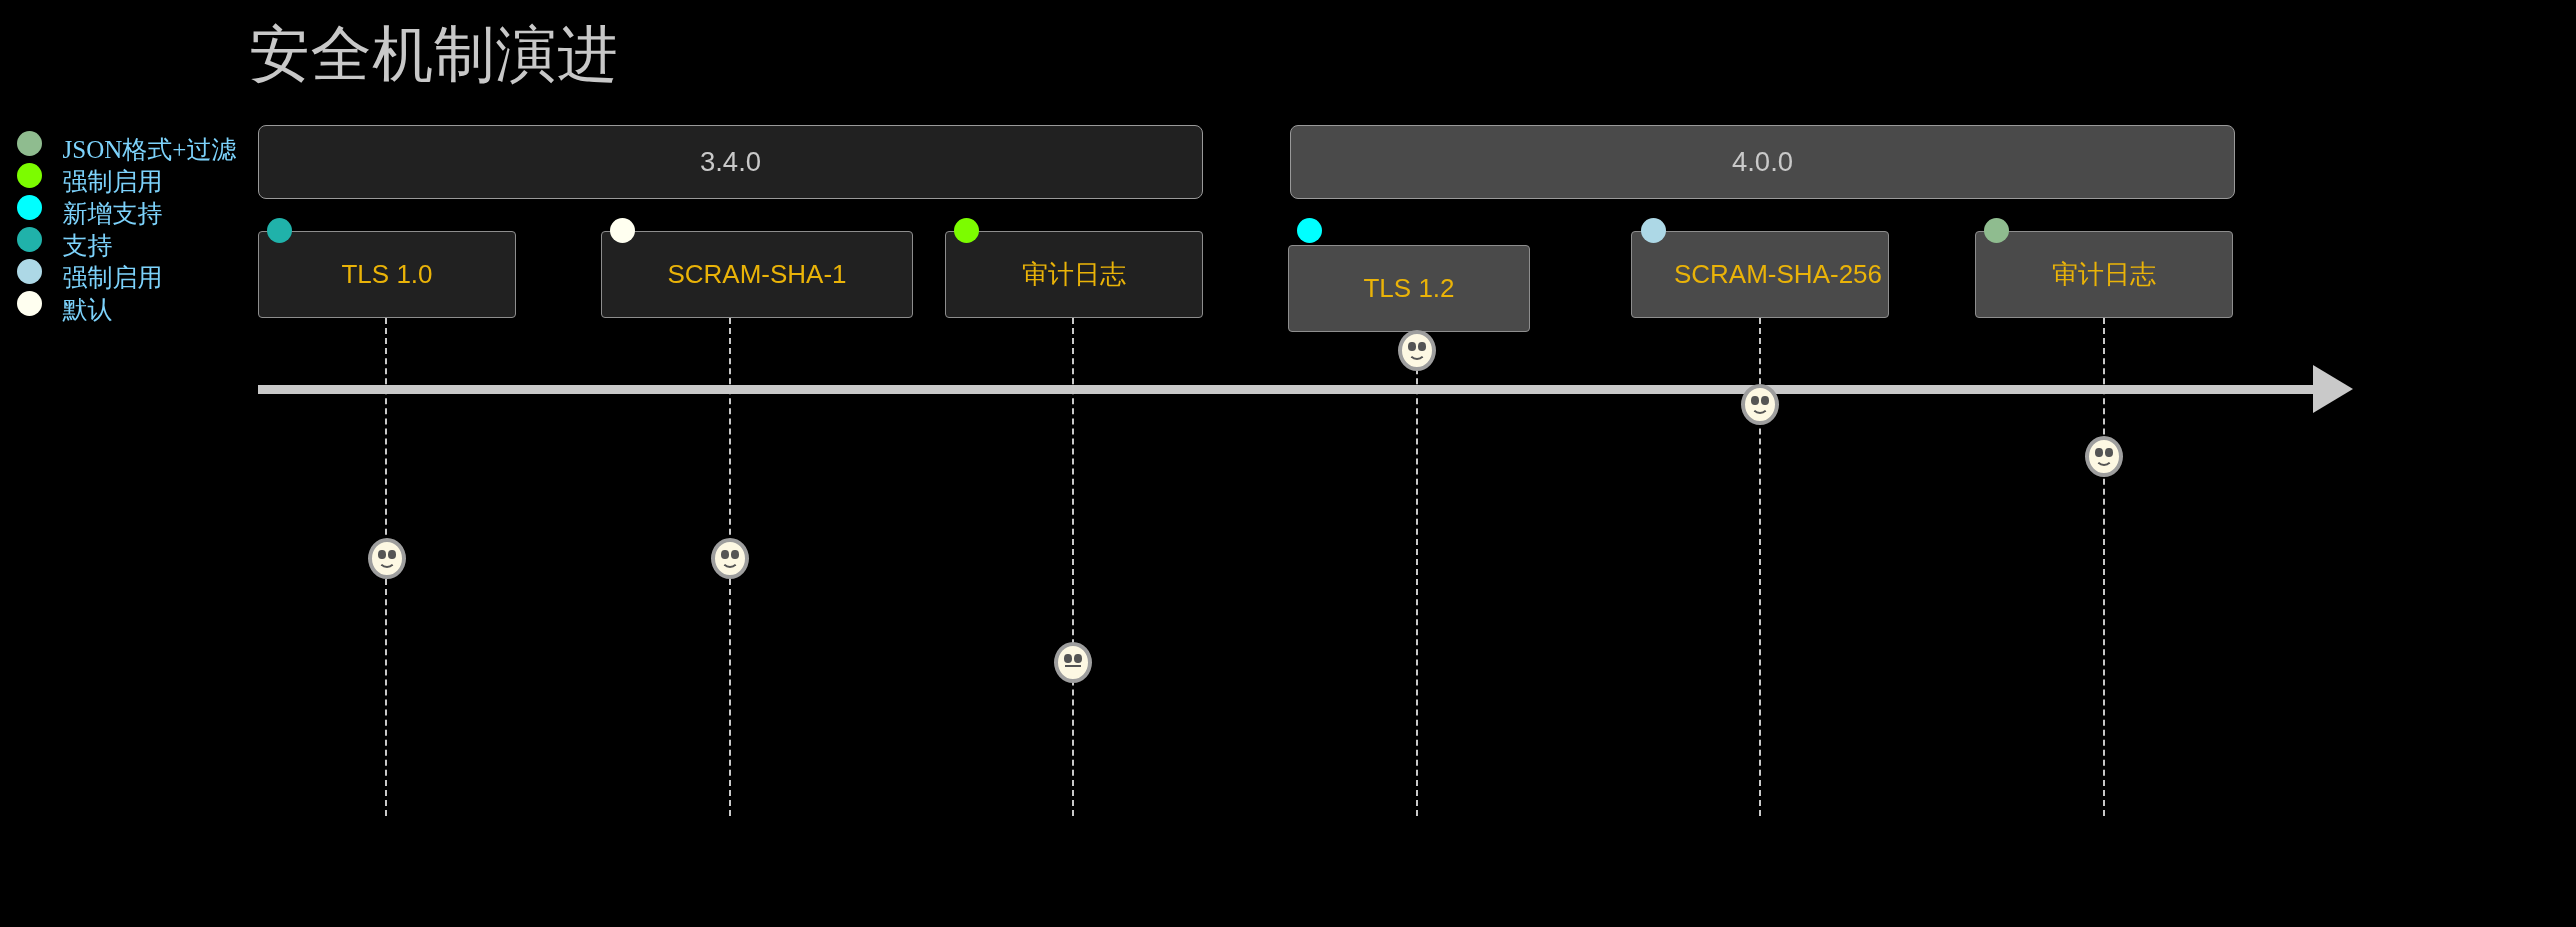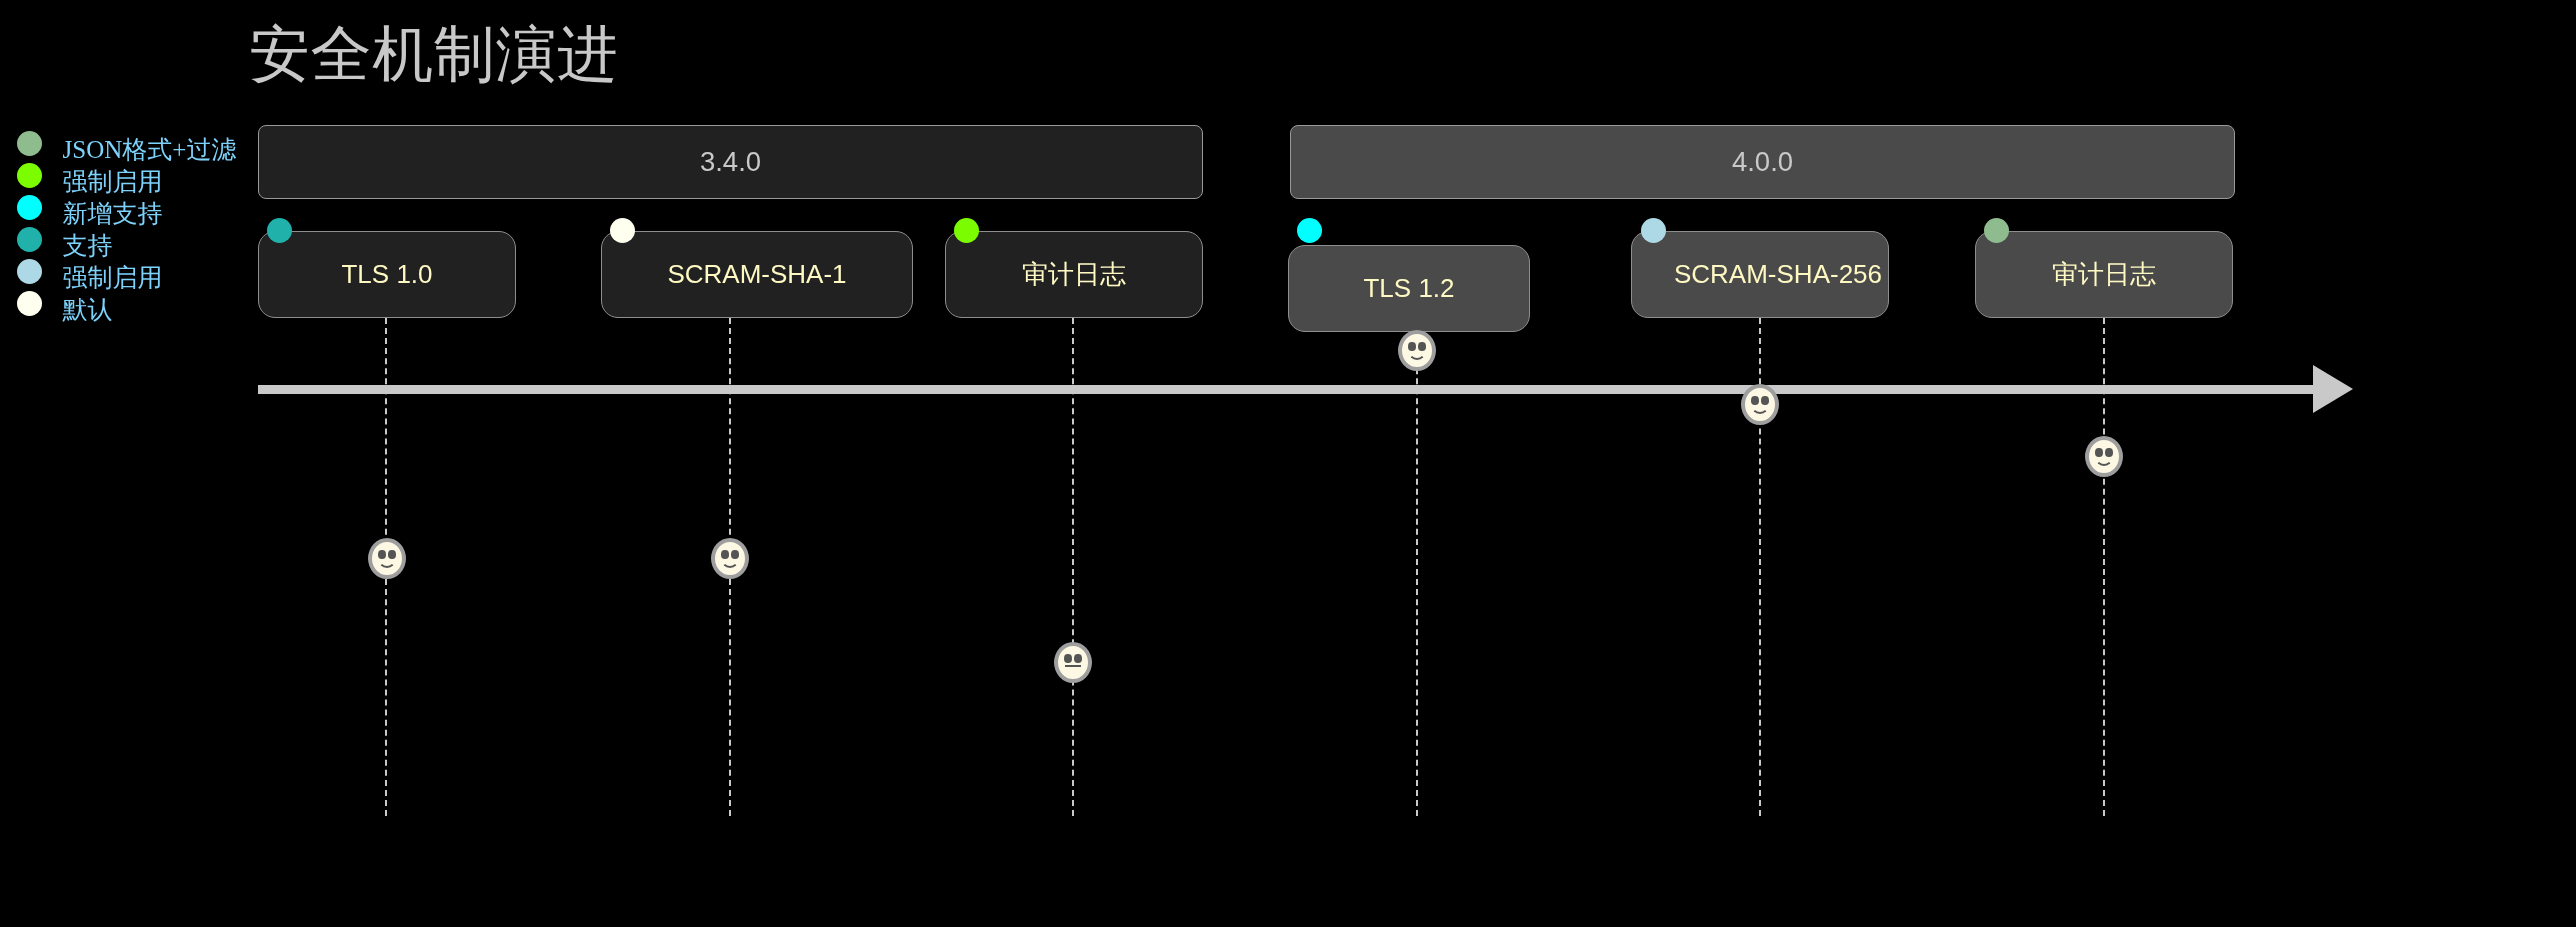--- a/index.html
+++ b/index.html
@@ -31,23 +31,23 @@
 
   
   .group-header{
     position:absolute;height:74px;border:1.7px solid #9a9a9a;border-radius:8px;
     display:flex;align-items:center;justify-content:center;
     font-size:27.5px;color:#c9c9c9;box-sizing:border-box;
   }
 
   
   .event-box{
-    position:absolute;height:87px;border:1.7px solid #8e8e8e;border-radius:17px;
+    position:absolute;height:87px;border:1.7px solid #8e8e8e;border-radius:4px;
     display:flex;align-items:center;justify-content:center;
-    font-size:26px;color:#fef9c3;box-sizing:border-box;
+    font-size:26px;color:#eab308;box-sizing:border-box;
   }
   .event-dot{
     position:absolute;width:25px;height:25px;border-radius:50%;
   }
 
   
   .axis-line{
     position:absolute;height:9.2px;background:#c9c9c9;
   }
   .axis-head{

